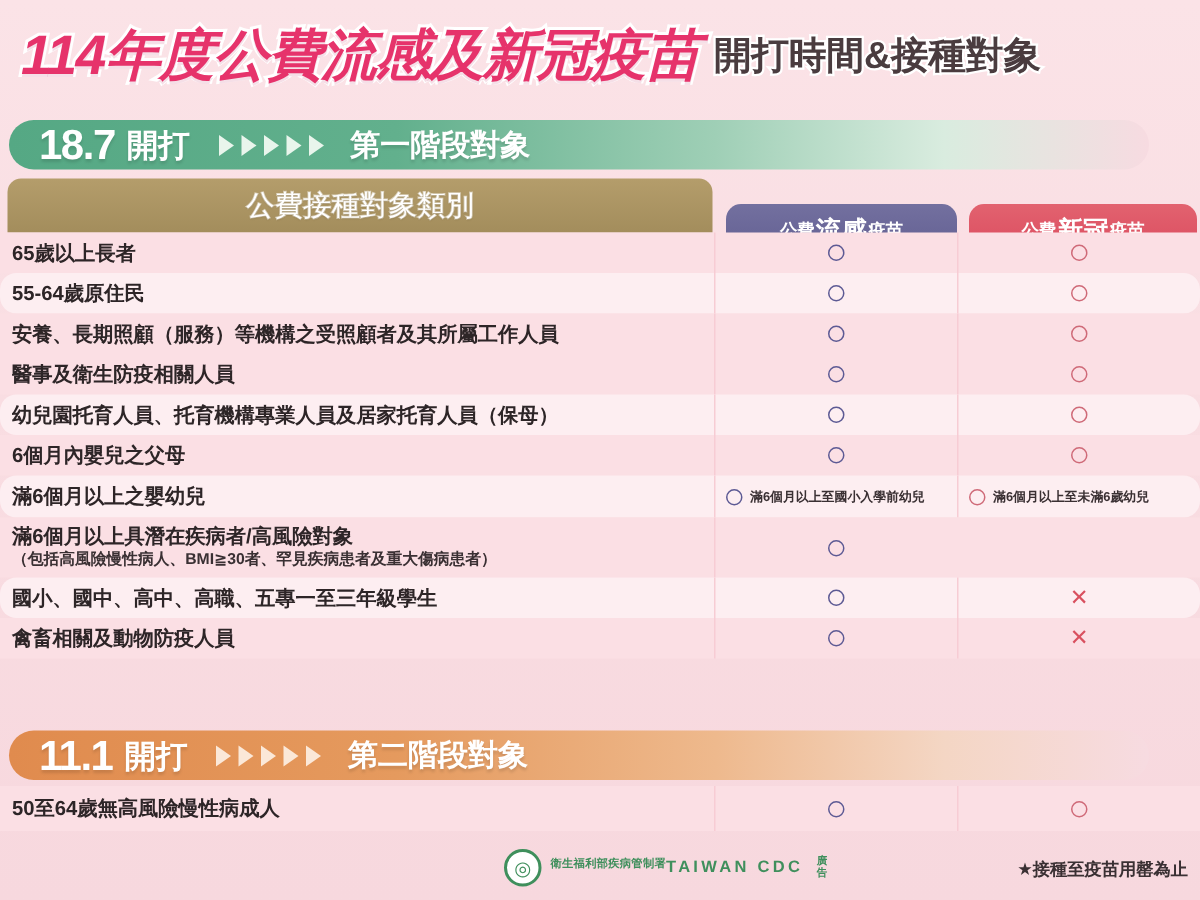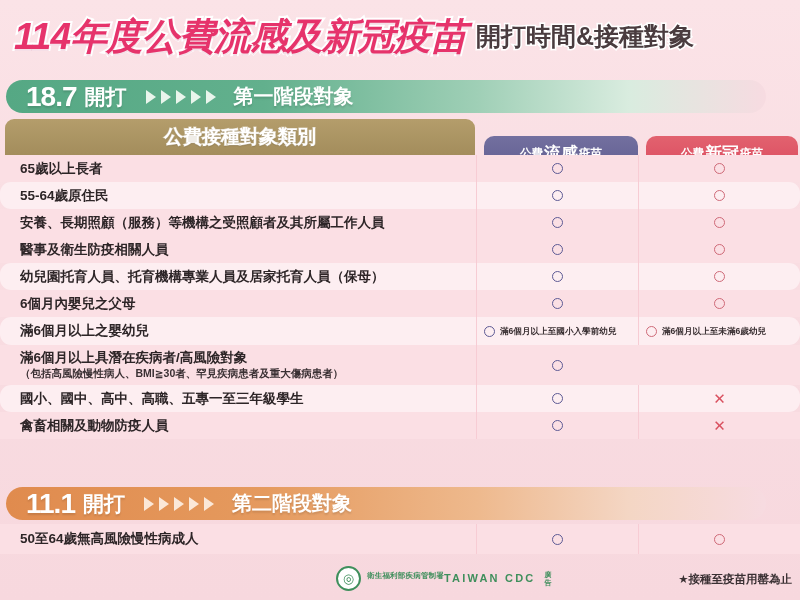--- a/index.html
+++ b/index.html
@@ -54,40 +54,40 @@
 
   
   .thead{ position:absolute; left:0; top:119px; width:800px; height:36px; }
   .th-cat{
     position:absolute; left:5px; top:0; width:470px; height:36px;
     background:linear-gradient(180deg,#b49d6b 0%,#a38d5c 100%);
     border-radius:9px 9px 0 0;
     display:flex; align-items:center; justify-content:center;
   }
   .th-cat span{
-    font-size:19px; font-weight:bold; color:#ffffff;
+    font-size:19px; font-weight:normal; color:#ffffff;
     -webkit-text-stroke:1px rgba(255,255,255,.55); paint-order:stroke fill;
     text-shadow:0 1px 1px rgba(90,70,30,.35);
   }
   .th-pill{
     position:absolute; top:1px; height:34px; border-radius:10px;
     display:flex; align-items:center; justify-content:center; gap:0px;margin-top:16px;
   }
   .th-flu{ left:484px; width:154px; background:linear-gradient(180deg,#73709f 0%,#625f92 100%); }
   .th-cov{ left:646px; width:152px; background:linear-gradient(180deg,#e2626f 0%,#db4c5f 100%); }
   .th-pill .small{ font-size:11.5px; font-weight:bold; color:#fff; }
   .th-pill .big{ font-size:17px; font-weight:bold; color:#fff; margin:0 1px; }
 
   
   .tbody{ position:absolute; left:0; top:155px; width:800px; }
   .row{ position:relative; width:800px; display:flex; align-items:center; }
   .row.odd{ background:#fbdfe4; }
   .row.even{ background:#fdeef1;border-radius:11px; }
   .cell-cat{
-    width:476px; padding-left:20px; padding-right:6px; flex:0 0 476px;
+    width:476px; padding-left:8px; padding-right:6px; flex:0 0 476px;
     display:flex; flex-direction:column; justify-content:center;
   }
   .cat-main{ font-size:13.5px; color:#2d2527; font-weight:600; line-height:1.15; white-space:nowrap; }
   .cat-sub{ font-size:10.5px; color:#3a3033; font-weight:600; line-height:1.2; margin-top:2px; white-space:nowrap; }
   .cell-mark{
     flex:0 0 162px; height:100%; display:flex; align-items:center; justify-content:center;
     border-left:1.5px solid #f7ccd4; position:relative;
   }
   .cell-mark.with-note{ justify-content:flex-start; padding-left:7px; gap:5px; }
   .ring{ width:11px;height:11px;border-radius:50%;border:1.7px solid currentColor; flex:0 0 auto; }

